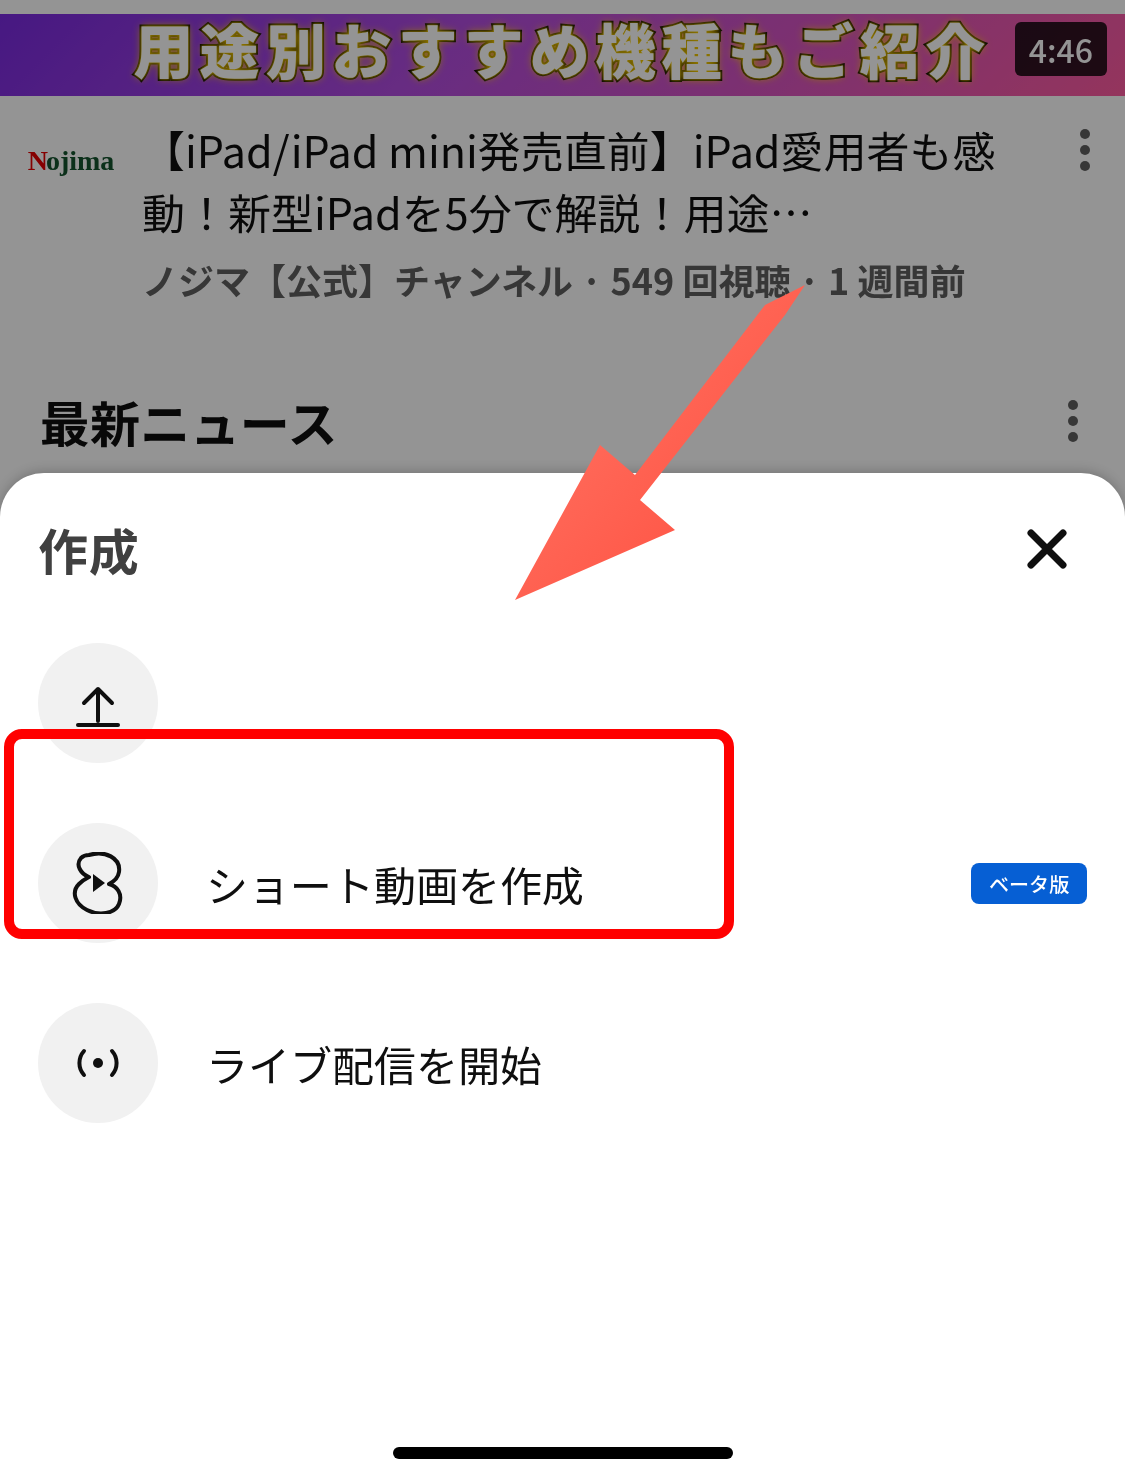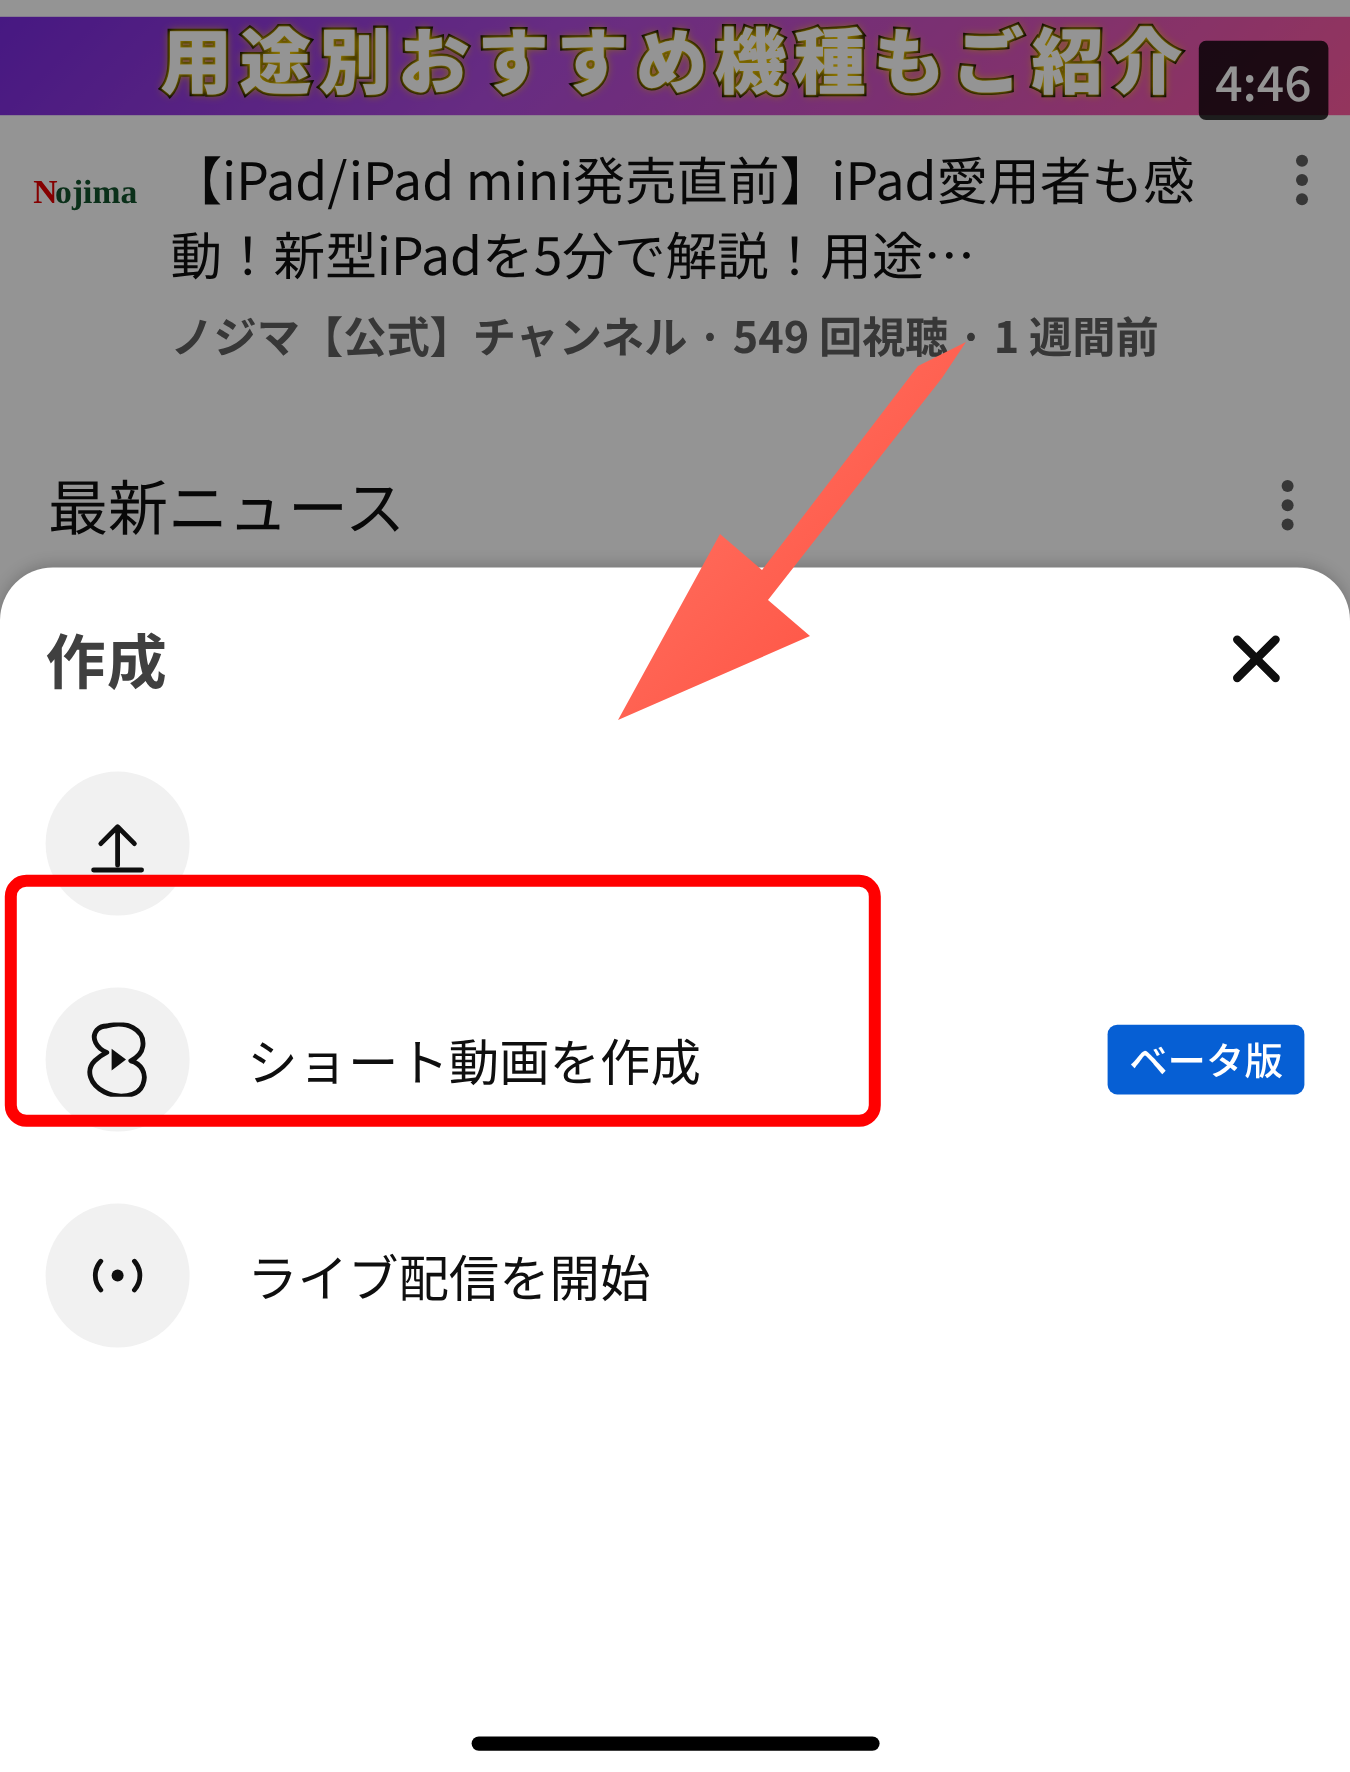--- a/index.html
+++ b/index.html
@@ -17,40 +17,40 @@
     .thumb { position:relative; width:100%; height:82px;
       background:linear-gradient(135deg,#7a2ae0 0%,#b34de0 40%,#ff5ca0 100%);margin-top:14px; }
     .thumb-text {
       position:absolute; left:50%; top:-10px; transform:translateX(-50%);
       font-size:60px; font-weight:900; letter-spacing:6px;
       color:#fff;
       -webkit-text-stroke:4px #000; paint-order:stroke fill;
       text-shadow:0 0 8px #ffd400, 0 0 2px #ffd400;
       white-space:nowrap;
     }
-    .time-badge { position:absolute; right:18px; top:20px;
+    .time-badge { position:absolute; right:18px; top:8px;
       background:rgba(0,0,0,0.8); color:#fff; border-radius:6px;
-      padding:4px 14px; font-size:40px; font-weight:500; }
+      padding:4px 14px; font-size:32px; font-weight:500; }
 
     .video-row { display:flex; align-items:flex-start; padding:22px 28px 0 28px; gap:28px; }
     .channel-logo {
       width:86px; height:86px; border-radius:50%; background:#fff;
       display:flex; align-items:center; justify-content:center; flex:0 0 auto;
       font-size:28px; font-weight:700; color:#003399; font-family:serif;
     }
     .channel-logo span:first-child { color:#e60000; }
     .video-meta { flex:1; min-width:0; }
     .video-title { font-size:43px; line-height:1.45; color:#0f0f0f; }
     .video-sub { margin-top:10px; font-size:36px; color:#606060;font-weight:bold; }
     .more-dots { flex:0 0 auto; padding:10px 6px; }
     .more-dots svg { display:block; }
 
     .section-row { display:flex; align-items:center; justify-content:space-between;
       padding:40px 40px 24px 40px; }
-    .section-title { font-size:50px; font-weight:400; color:#0f0f0f; }
+    .section-title { font-size:50px; font-weight:700; color:#0f0f0f; }
 
     .mini-thumbs { display:flex; gap:48px; padding:0 40px; }
     .mini { width:385px; height:220px; border-radius:4px; background:#ddd; }
     .mini.a { background:linear-gradient(180deg,#fff 0%,#fff 40%,#d8d8d8 100%); position:relative; }
     .mini.a::before { content:""; position:absolute; left:0; top:0; width:60px; height:24px; background:#d01818; }
     .mini.b { background:#fff; overflow:hidden; position:relative; }
     .mini.b::before { content:"";  }
     .mini.c { width:220px; background:#222; }
 
     
@@ -77,21 +77,21 @@
       padding:30px 8px;
     }
     .item-icon {
       width:120px; height:120px; border-radius:50%;
       background:#f1f1f1; display:flex; align-items:center; justify-content:center;
       flex:0 0 auto;
     }
     .item-label { font-size:42px; color:#0f0f0f; flex:1; }
     .badge {
       background:#065fd4; color:#fff; border-radius:8px;
-      padding:6px 18px; font-size:32px; font-weight:500;
+      padding:6px 18px; font-size:20px; font-weight:500;
     }
 
     
     .highlight-box {
       position:absolute; z-index:30; pointer-events:none;
       border:10px solid #ff0000; border-radius:18px;
     }
 
     .home-indicator {
       position:absolute; left:50%; bottom:18px; transform:translateX(-50%);

